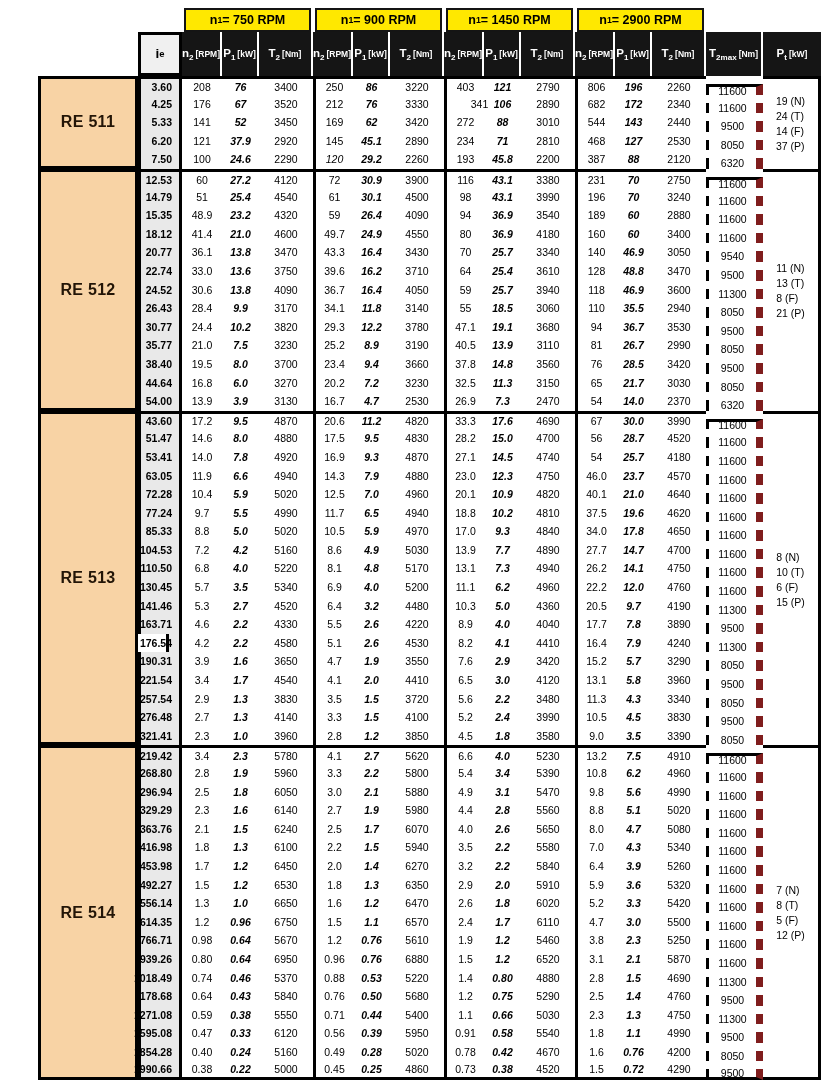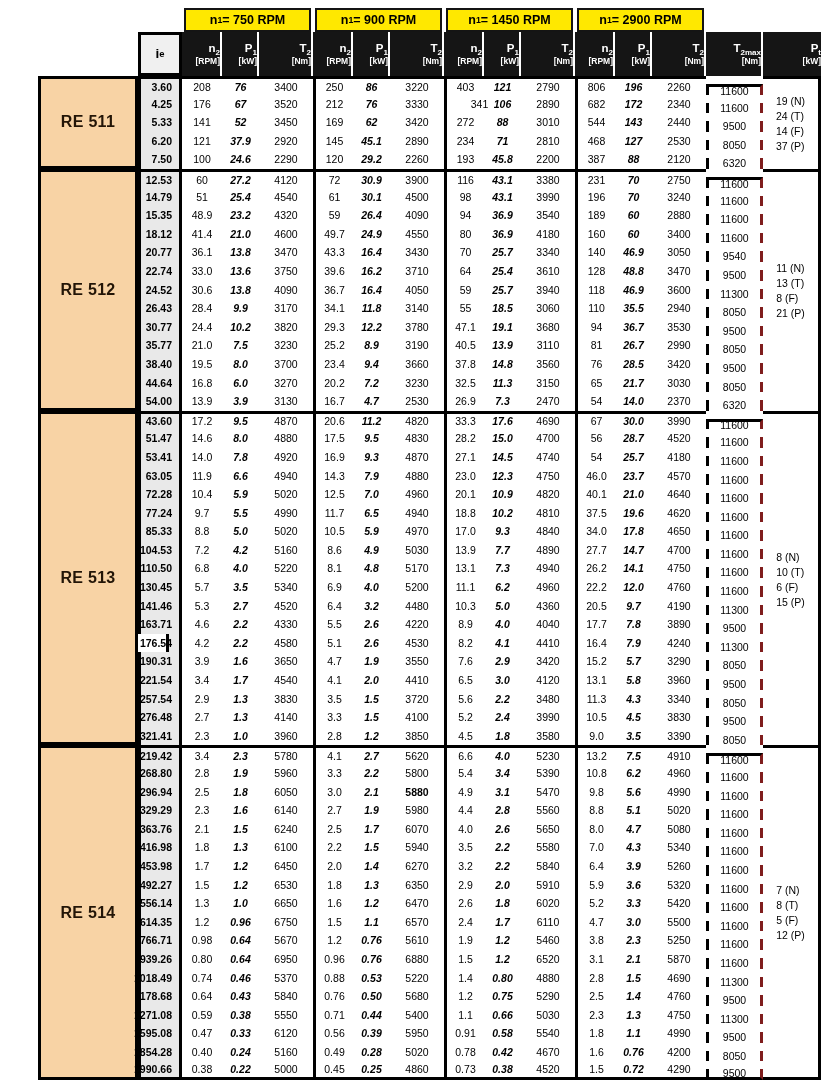--- a/index.html
+++ b/index.html
@@ -10,33 +10,33 @@
     display:grid;
     grid-template-columns:100px 44px 40px 37px 54px 40px 37px 54px 40px 37px 54px 40px 37px 54px 57px 58px;
     grid-template-rows:24px 44px repeat(54,18.6px);
     background:#fff;
   }
   .cell{display:flex;align-items:center;justify-content:center;box-sizing:border-box;font-size:10.5px;color:#000;line-height:1;}
   sub{font-size:0.7em;vertical-align:-0.32em;line-height:0;}
   
   .y{background:#ffe800;border:2px solid #141414;margin:0 2px;font-weight:bold;font-size:12.5px;white-space:pre;}
   
-  .bh{background:#151515;color:#fff;flex-direction:column;border-right:2px solid #fff;font-weight:bold;font-size:11.5px;gap:2px;align-items:flex-end;}
+  .bh{background:#151515;color:#fff;flex-direction:row;border-right:2px solid #fff;font-weight:bold;font-size:11.5px;gap:2px;}
   .bh .unit{font-size:8.5px;font-weight:bold;}
   .bh.last{border-right:none;}
   
   .iehead{background:#f0f0f0;border:3px solid #000;font-weight:bold;font-size:13.5px;}
   
   .lab{background:#f8d3a5;border:3px solid #000;font-weight:bold;font-size:16px;color:#231507;letter-spacing:.3px;}
   
   .ie{background:#e9e9e9;border-left:3px solid #000;border-right:3px solid #000;font-weight:bold;justify-content:flex-end;padding-right:7px;}
   
   .p1{font-weight:bold;font-style:italic;}
   .bl{border-left:3px solid #000;}
-  .tmax{border-left:3px solid #000;border-right:3px solid #7f1d1d;margin-top:8px;}
+  .tmax{border-left:3px solid #000;border-right:7px solid #7f1d1d;margin-top:8px;}
   .pt{border-right:3px solid #000;flex-direction:column;line-height:15px;text-align:left;}
   .bt{border-top:3px solid #000;}
   .bb{border-bottom:3px solid #000;}
 </style>
 </head>
 <body>
 
 <div id="tbl">
     <div class="cell y" style="grid-area: 1 / 3 / auto / span 3;">n<sub>1</sub>= <b>750</b> RPM</div>
     <div class="cell y" style="grid-area: 1 / 6 / auto / span 3;">n<sub>1</sub>= <b>900</b> RPM</div>
@@ -154,21 +154,21 @@
     <div class="cell v p1" style="grid-area: 6 / 10;">71</div>
     <div class="cell v" style="grid-area: 6 / 11;">2810</div>
     <div class="cell v bl" style="grid-area: 6 / 12;">468</div>
     <div class="cell v p1" style="grid-area: 6 / 13;">127</div>
     <div class="cell v" style="grid-area: 6 / 14;">2530</div>
     <div class="cell tmax" style="grid-area: 6 / 15;">8050</div>
     <div class="cell ie" style="grid-area: 7 / 2;">7.50</div>
     <div class="cell v" style="grid-area: 7 / 3;">100</div>
     <div class="cell v p1" style="grid-area: 7 / 4;">24.6</div>
     <div class="cell v" style="grid-area: 7 / 5;">2290</div>
-    <div class="cell v bl" style="grid-area: 7 / 6;">120</div>
+    <div class="cell v bl" style="grid-area: 7 / 6; font-style: italic;">120</div>
     <div class="cell v p1" style="grid-area: 7 / 7;">29.2</div>
     <div class="cell v" style="grid-area: 7 / 8;">2260</div>
     <div class="cell v bl" style="grid-area: 7 / 9;">193</div>
     <div class="cell v p1" style="grid-area: 7 / 10;">45.8</div>
     <div class="cell v" style="grid-area: 7 / 11;">2200</div>
     <div class="cell v bl" style="grid-area: 7 / 12;">387</div>
     <div class="cell v p1" style="grid-area: 7 / 13;">88</div>
     <div class="cell v" style="grid-area: 7 / 14;">2120</div>
     <div class="cell tmax" style="grid-area: 7 / 15;">6320</div>
     <div class="cell lab" style="grid-area: 8 / 1 / span 13;">RE 512</div>
@@ -638,21 +638,21 @@
     <div class="cell v bl" style="grid-area: 40 / 12;">10.8</div>
     <div class="cell v p1" style="grid-area: 40 / 13;">6.2</div>
     <div class="cell v" style="grid-area: 40 / 14;">4960</div>
     <div class="cell tmax" style="grid-area: 40 / 15;">11600</div>
     <div class="cell ie" style="grid-area: 41 / 2;">296.94</div>
     <div class="cell v" style="grid-area: 41 / 3;">2.5</div>
     <div class="cell v p1" style="grid-area: 41 / 4;">1.8</div>
     <div class="cell v" style="grid-area: 41 / 5;">6050</div>
     <div class="cell v bl" style="grid-area: 41 / 6;">3.0</div>
     <div class="cell v p1" style="grid-area: 41 / 7;">2.1</div>
-    <div class="cell v" style="grid-area: 41 / 8; font-weight: bold;">5880</div>
+    <div class="cell v" style="grid-area: 41 / 8;">5880</div>
     <div class="cell v bl" style="grid-area: 41 / 9;">4.9</div>
     <div class="cell v p1" style="grid-area: 41 / 10;">3.1</div>
     <div class="cell v" style="grid-area: 41 / 11;">5470</div>
     <div class="cell v bl" style="grid-area: 41 / 12;">9.8</div>
     <div class="cell v p1" style="grid-area: 41 / 13;">5.6</div>
     <div class="cell v" style="grid-area: 41 / 14;">4990</div>
     <div class="cell tmax" style="grid-area: 41 / 15;">11600</div>
     <div class="cell ie" style="grid-area: 42 / 2;">329.29</div>
     <div class="cell v" style="grid-area: 42 / 3;">2.3</div>
     <div class="cell v p1" style="grid-area: 42 / 4;">1.6</div>

